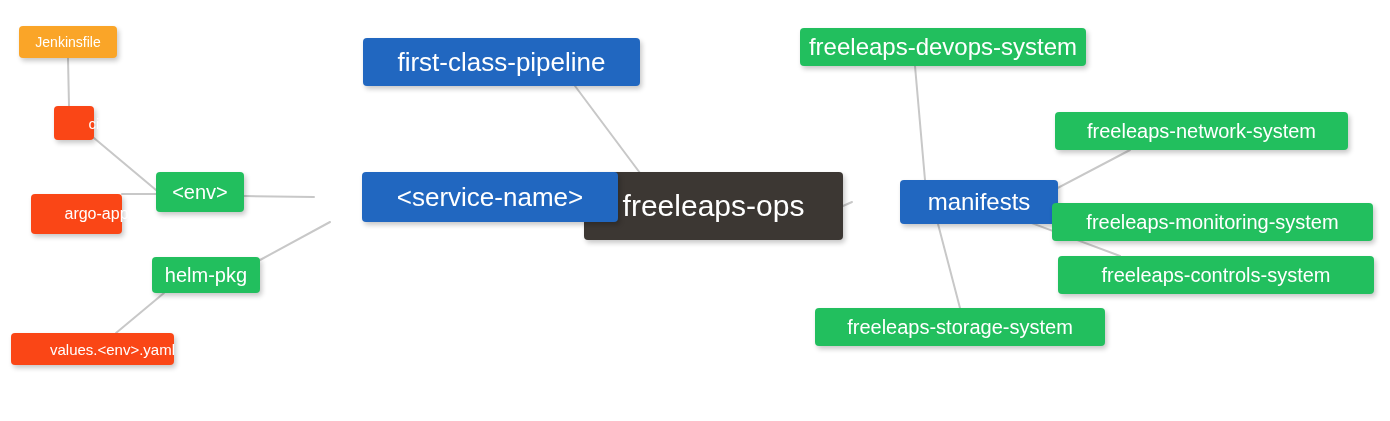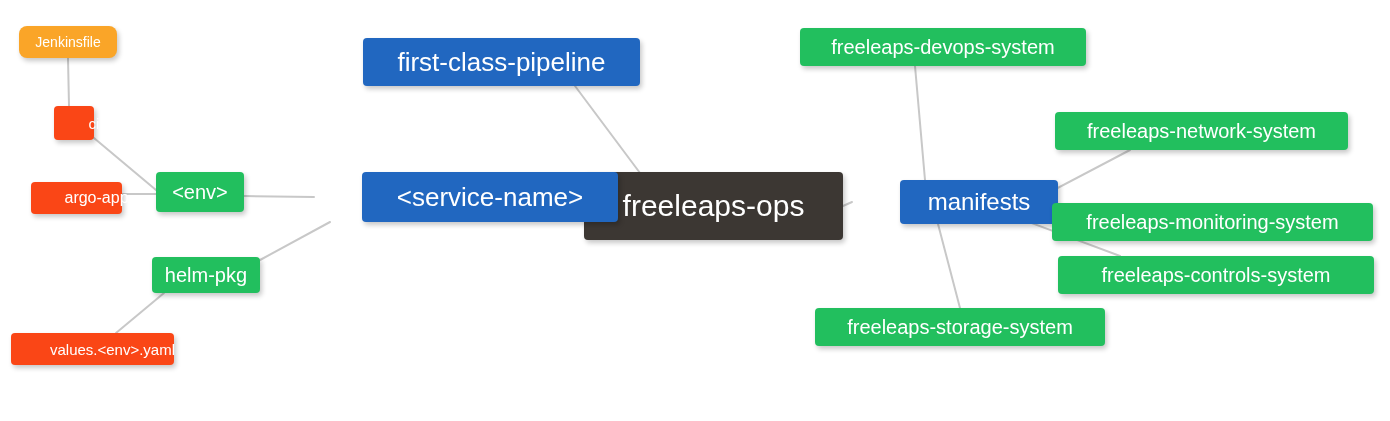--- a/index.html
+++ b/index.html
@@ -33,21 +33,21 @@
     border-radius: 4px;
     white-space: nowrap;
     box-shadow: 2px 3px 5px rgba(0,0,0,0.22);
     line-height: 1;
     z-index: 5;
   }
   .n-root   { background: #3c3733; }
   .n-blue   { background: #2167c0; margin-left: 48px; }
   .n-green  { background: #22bf5e; }
   .n-red    { background: #fa4616; padding-left: 40px; }
-  .n-orange { background: #faa528; border-radius: 8px; }
+  .n-orange { background: #faa528; }
 </style>
 </head>
 <body>
 
 <div id="canvas">
   <svg id="edge-layer" viewBox="0 0 1390 421">
       <line x1="584" y1="206" x2="570" y2="197" stroke="#c8c8c8" stroke-width="2" stroke-linecap="round"></line>
       <line x1="640" y1="173" x2="575" y2="86" stroke="#c8c8c8" stroke-width="2" stroke-linecap="round"></line>
       <line x1="843" y1="206" x2="852" y2="202" stroke="#c8c8c8" stroke-width="2" stroke-linecap="round"></line>
       <line x1="314" y1="197" x2="244" y2="196" stroke="#c8c8c8" stroke-width="2" stroke-linecap="round"></line>
@@ -64,21 +64,21 @@
     </svg>
   <div id="node-layer">
       <div class="node n-root" style="left: 584px; top: 172px; width: 259px; height: 68px; font-size: 30px;">freeleaps-ops</div>
       <div class="node n-blue" style="left: 314px; top: 172px; width: 256px; height: 50px; font-size: 26px;">&lt;service-name&gt;</div>
       <div class="node n-blue" style="left: 315px; top: 38px; width: 277px; height: 48px; font-size: 26px;">first-class-pipeline</div>
       <div class="node n-blue" style="left: 852px; top: 180px; width: 158px; height: 44px; font-size: 24px;">manifests</div>
       <div class="node n-green" style="left: 156px; top: 172px; width: 88px; height: 40px; font-size: 20px;">&lt;env&gt;</div>
       <div class="node n-green" style="left: 152px; top: 257px; width: 108px; height: 36px; font-size: 20px;">helm-pkg</div>
       <div class="node n-red" style="left: 54px; top: 106px; width: 34px; height: 34px; font-size: 15px;">ci</div>
       <div class="node n-orange" style="left: 19px; top: 26px; width: 98px; height: 32px; font-size: 14px;">Jenkinsfile</div>
-      <div class="node n-red" style="left: 31px; top: 182px; width: 91px; height: 32px; font-size: 16px;">argo-app</div>
+      <div class="node n-red" style="left: 31px; top: 194px; width: 91px; height: 40px; font-size: 16px;">argo-app</div>
       <div class="node n-red" style="left: 11px; top: 333px; width: 163px; height: 32px; font-size: 15px;">values.&lt;env&gt;.yaml</div>
-      <div class="node n-green" style="left: 800px; top: 28px; width: 286px; height: 38px; font-size: 20px;">freeleaps-devops-system</div>
+      <div class="node n-green" style="left: 800px; top: 28px; width: 286px; height: 38px; font-size: 24px;">freeleaps-devops-system</div>
       <div class="node n-green" style="left: 1055px; top: 112px; width: 293px; height: 38px; font-size: 20px;">freeleaps-network-system</div>
       <div class="node n-green" style="left: 1052px; top: 186px; width: 321px; height: 38px; font-size: 20px; margin-top: 17px;">freeleaps-monitoring-system</div>
       <div class="node n-green" style="left: 1058px; top: 256px; width: 316px; height: 38px; font-size: 20px;">freeleaps-controls-system</div>
       <div class="node n-green" style="left: 815px; top: 308px; width: 290px; height: 38px; font-size: 20px;">freeleaps-storage-system</div>
     </div>
 </div>
 
 </body></html>

